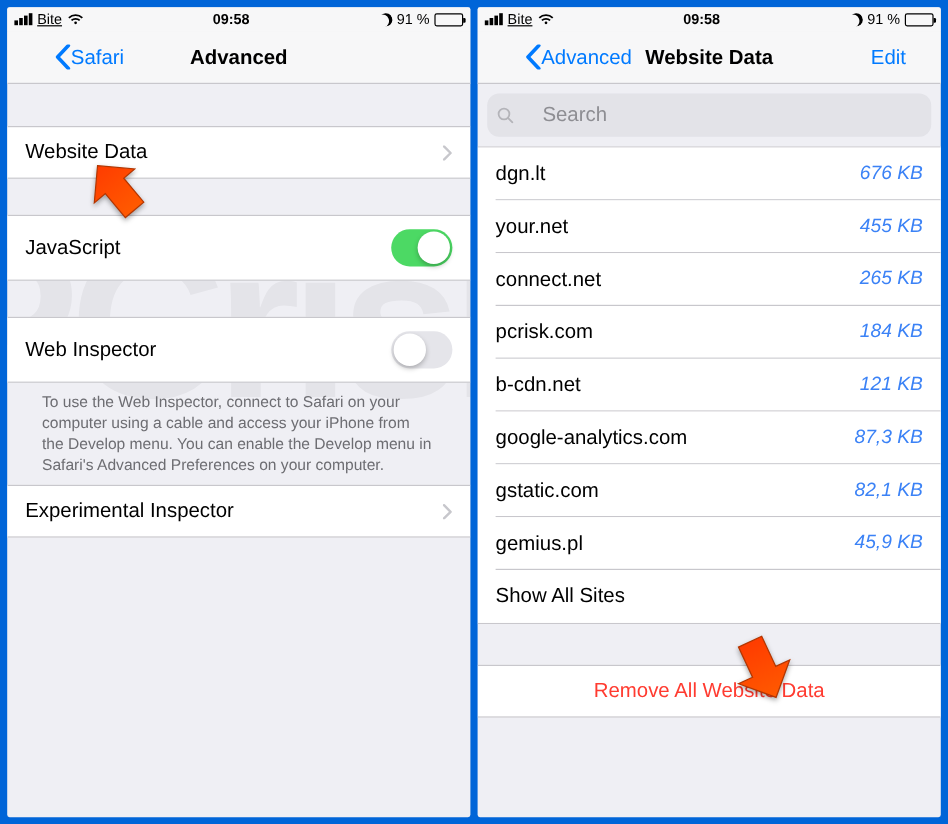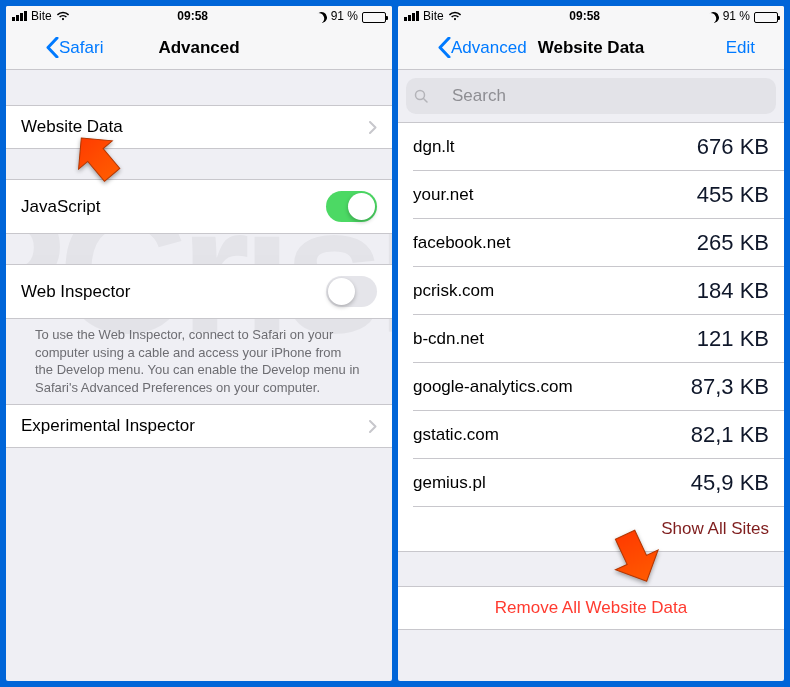--- a/index.html
+++ b/index.html
@@ -1,51 +1,51 @@
 <!DOCTYPE html>
 <html><head>
   <meta charset="utf-8">
   <style>
     * { margin: 0; padding: 0; box-sizing: border-box; font-family: -apple-system, 'Helvetica Neue', Helvetica, Arial, sans-serif; -webkit-font-smoothing: antialiased; }
     body { background: #0065d8; width: 790px; height: 687px; overflow: hidden; }
     .container { display: flex; padding: 6px; gap: 6px; height: 100%; }
     .phone { background: #efeff4; width: 389px; height: 675px; border-radius: 2px; display: flex; flex-direction: column; overflow: hidden; position: relative; }
     .statusbar { height: 20px; background: #f7f7f8; display: flex; align-items: center; justify-content: space-between; padding: 0 6px; font-size: 12px; color: #000; }
-    .sb-left { display: flex; align-items: center; gap: 4px; }
-    .sb-right { display: flex; align-items: flex-end; gap: 4px; }
+    .sb-left { display: flex; align-items: center; gap: 4px; text-decoration: underline; }
+    .sb-right { display: flex; align-items: center; gap: 4px; }
     .signal { display: inline-flex; align-items: flex-end; gap: 1px; }
     .signal span { width: 3px; background: #000; display: inline-block; }
     .signal span:nth-child(1){height:4px;} .signal span:nth-child(2){height:6px;} .signal span:nth-child(3){height:8px;} .signal span:nth-child(4){height:10px;}
     .wifi-ic { width: 14px; height: 10px; position: relative; }
     .wifi-ic svg { display:block; }
     .moon { width:11px; height:11px; border-radius:50%; box-shadow: inset -3px 0 0 0 #000; transform: rotate(-20deg);}
     .battery { width: 24px; height: 11px; border:1px solid #000; border-radius:2px; position:relative; }
     .battery::after { content:''; position:absolute; right:-3px; top:3px; width:2px; height:4px; background:#000; border-radius:0 1px 1px 0;}
     .battery .fill { background:#ffcc00; height:100%; width:91%; border-radius:1px;}
     .navbar { height: 44px; background:#f7f7f8; border-bottom:1px solid #c8c7cc; display:flex; align-items:center; position:relative;padding-left:36px; }
     .nav-title { position:absolute; left:0; right:0; text-align:center; font-weight:600; font-size:17px; color:#000; }
     .nav-back { display:flex; align-items:center; color:#007aff; font-size:17px; padding-left:4px; position:relative; z-index:2; }
     .nav-back svg { width:13px; height:21px; }
     .nav-right { position:absolute; right:29px; color:#007aff; font-size:17px; z-index:2; }
     .content { flex:1; overflow:hidden; position:relative; }
     .group-spacer { height:35px; }
     .cell { background:#fff; min-height:44px; padding:11px 15px; display:flex; align-items:center; justify-content:space-between; border-bottom:1px solid #c8c7cc; position:relative; font-size:17px; color:#000; }
     .cell.first { border-top:1px solid #c8c7cc; }
     .cell .label {}
-    .cell .value { color:#0f172a; font-size:22px; }
+    .cell .value { color:#3b82f6; font-size:16px;font-style:italic; }
     .chev { color:#c7c7cc; }
     .chev svg{width:8px;height:13px;display:block;}
     .switch { width:51px; height:31px; border-radius:31px; position:relative; }
     .switch.on { background:#4cd964; }
     .switch.off { background:#e5e5ea; }
     .knob { width:27px; height:27px; background:#fff; border-radius:50%; position:absolute; top:2px; box-shadow:0 2px 4px rgba(0,0,0,0.25); }
     .switch.on .knob { right:2px; }
     .switch.off .knob { left:2px; }
     .footer-text { color:#6d6d72; font-size:13px; padding:7px 29px 8px; line-height:1.35; }
-    .cell.link { justify-content:flex-end; color:#7f1d1d; }
+    .cell.link { justify-content:flex-start; color:#000000; }
     .cell.destructive { justify-content:center; color:#ff3b30; }
     .searchbox { margin:8px 8px; background:rgba(142,142,147,0.12); border-radius:10px; height:36px; display:flex; align-items:center; padding:0 8px; gap:24px; }
     .searchbox svg { width:14px; height:14px; opacity:0.55;}
     .searchbox input { border:none; background:transparent; outline:none; font-size:17px; color:#000; flex:1; }
     .searchbox input::placeholder { color:#8e8e93; }
     .list .cell { padding-left:15px; }
     .list .cell + .cell { border-top:none; }
     .inset-sep .cell:not(:last-child)::after { content:''; position:absolute; left:15px; right:0; bottom:0; height:1px; background:#c8c7cc; }
     .inset-sep .cell { border-bottom:none; }
     .inset-sep { border-top:1px solid #c8c7cc; border-bottom:1px solid #c8c7cc; background:#fff; }
@@ -198,21 +198,21 @@
       <div class="list inset-sep" id="sites-list">
           <div class="cell">
             <span class="label">dgn.lt</span>
             <span class="value">676 KB</span>
           </div>
           <div class="cell">
             <span class="label">your.net</span>
             <span class="value">455 KB</span>
           </div>
           <div class="cell">
-            <span class="label">facebook.net</span>
+            <span class="label">connect.net</span>
             <span class="value">265 KB</span>
           </div>
           <div class="cell">
             <span class="label">pcrisk.com</span>
             <span class="value">184 KB</span>
           </div>
           <div class="cell">
             <span class="label">b-cdn.net</span>
             <span class="value">121 KB</span>
           </div>

